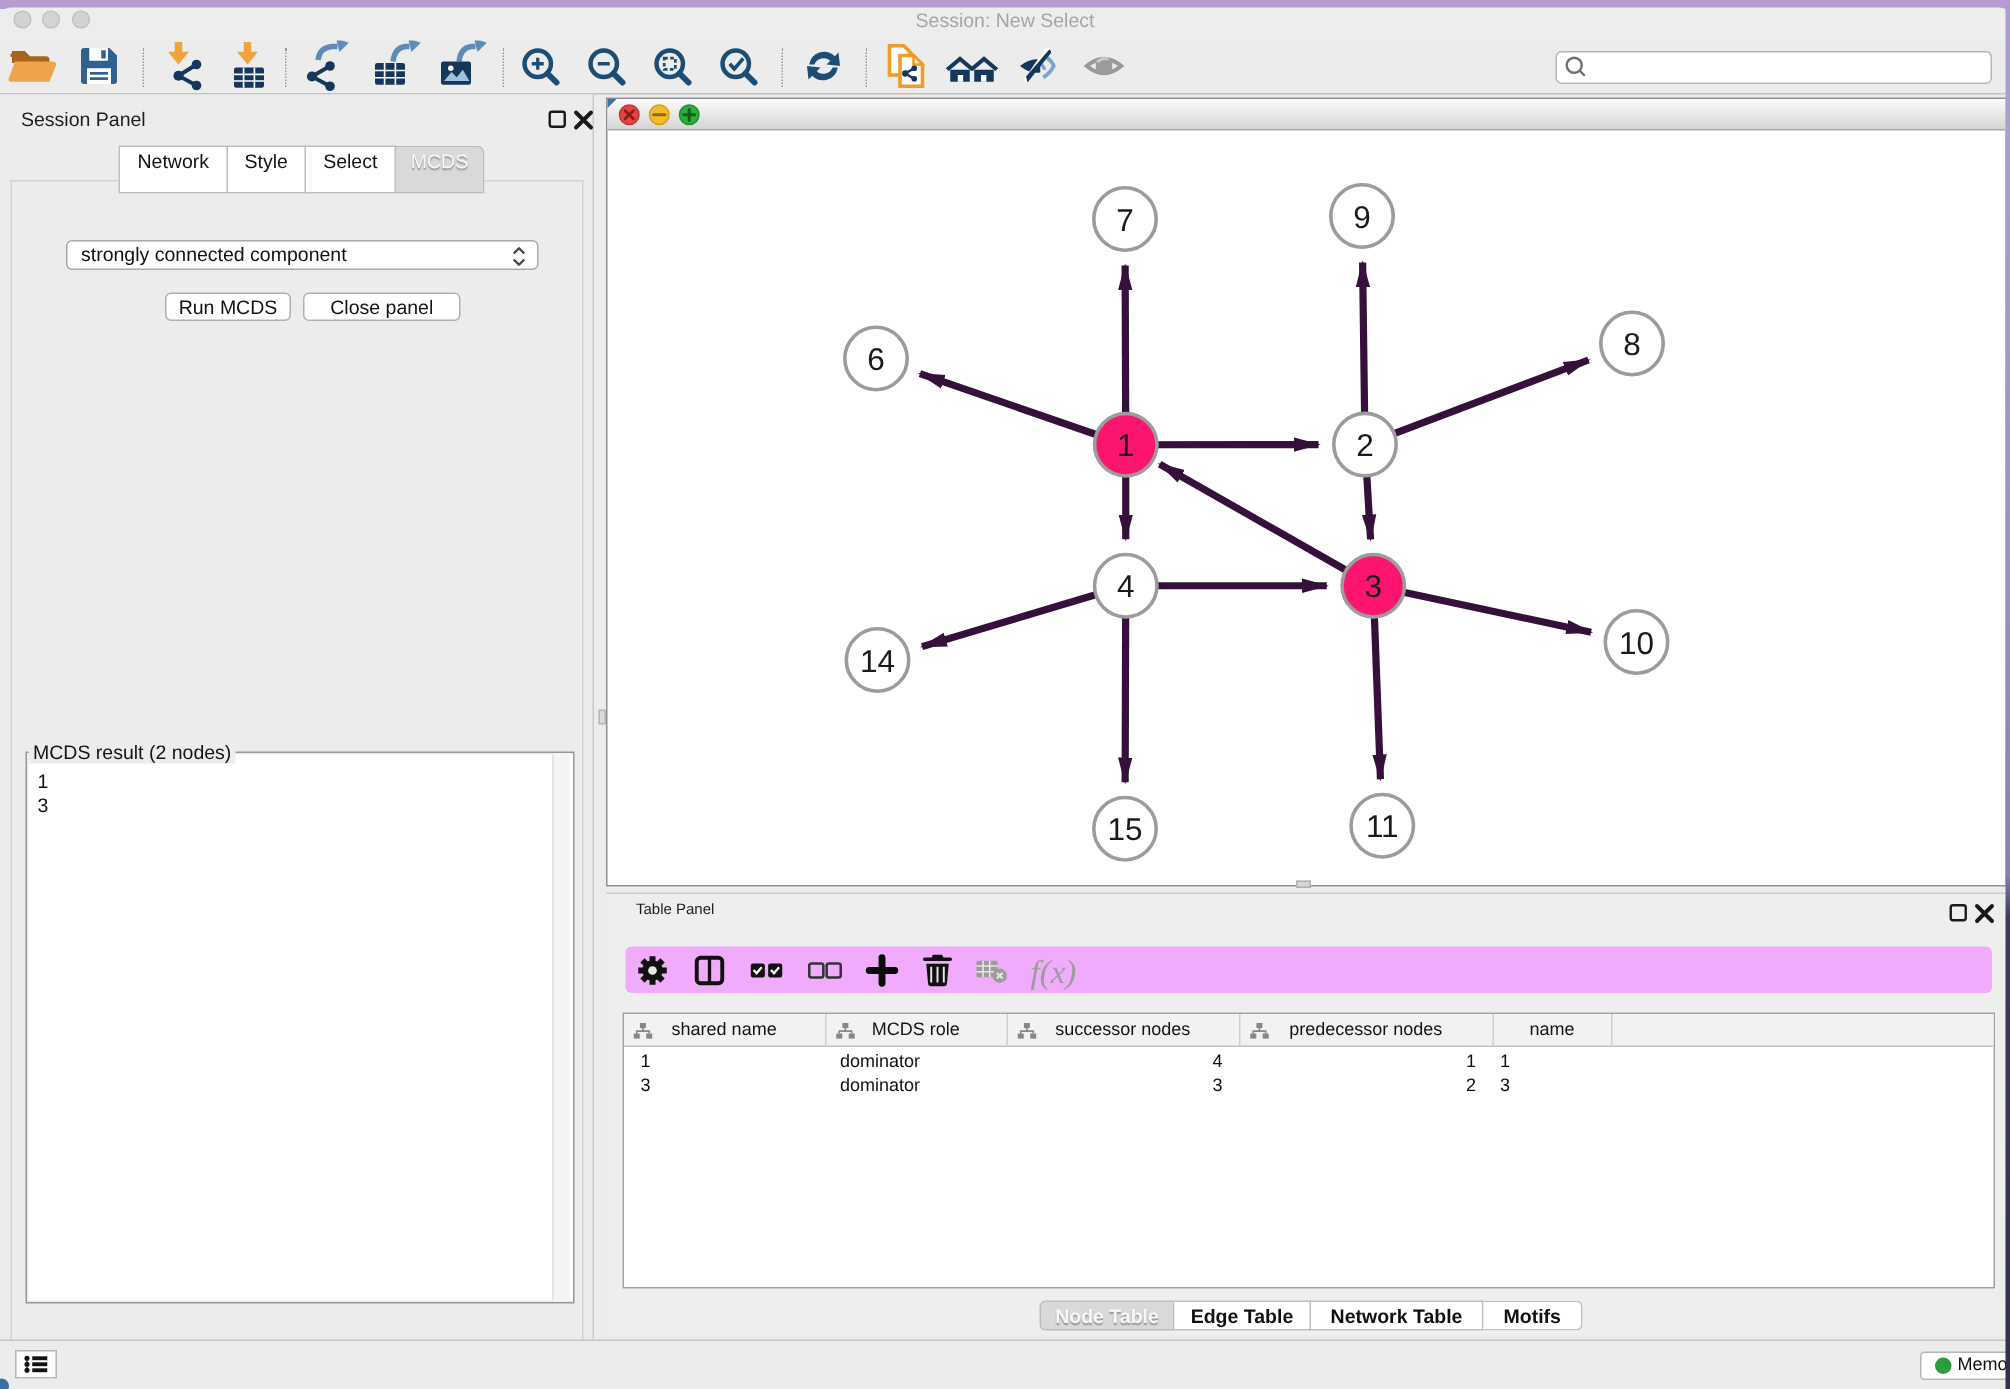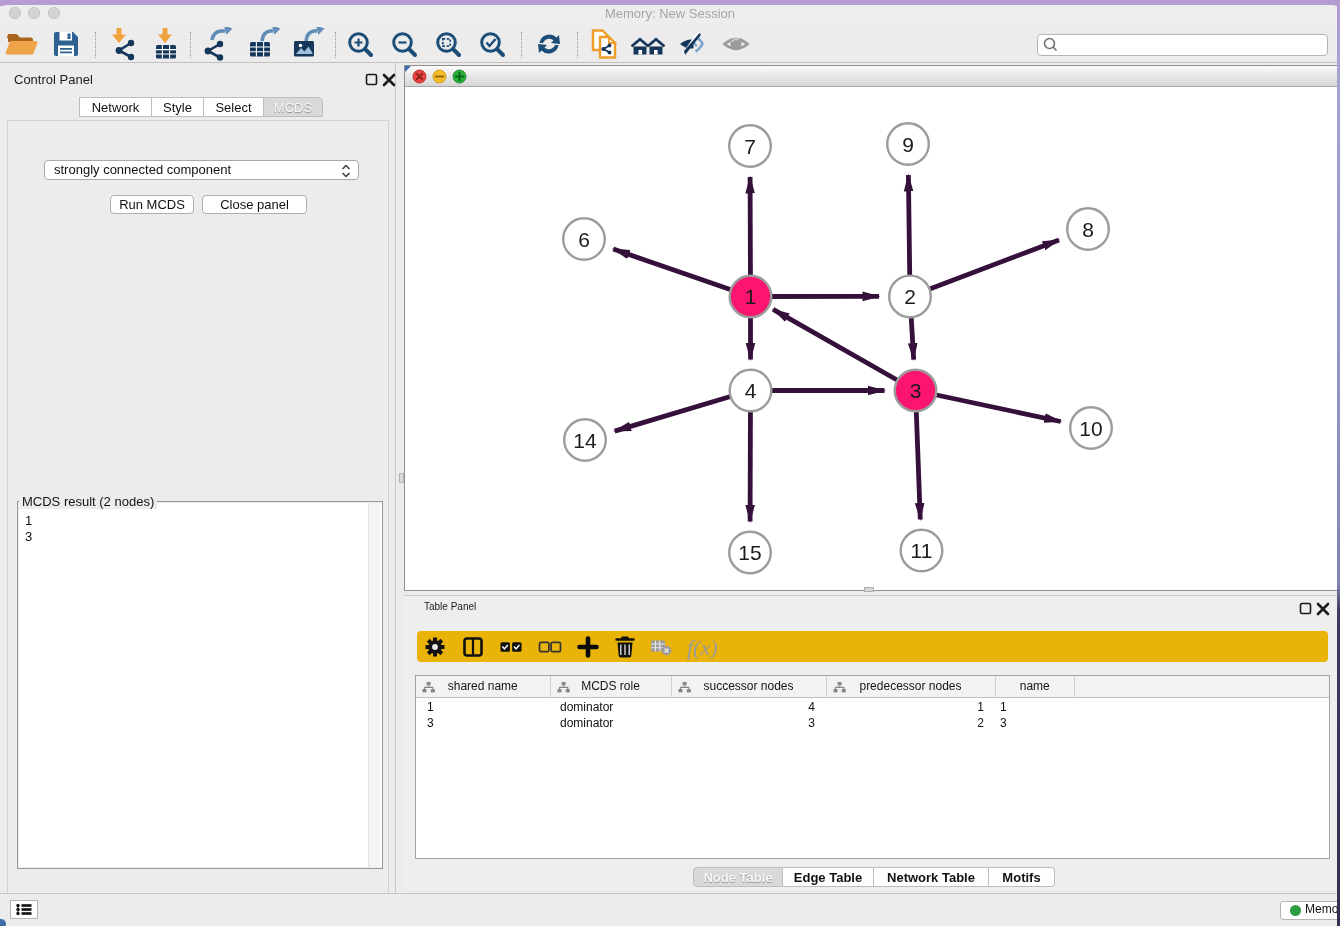--- a/index.html
+++ b/index.html
@@ -12,41 +12,41 @@
 .circ { position:absolute; width:11.5px; height:11.5px; border-radius:50%; background:#d3d3d3; border:1px solid #c2c2c2; }
 #wtitle { left:0; width:1340px; text-align:center; top:6px; font-size:13px; color:#a5a5a5; }
 #toolbar { left:0; top:27px; width:1337px; height:36px; background:#ececec; border-bottom:1px solid #c2c2c2; }
 .tsep { position:absolute; top:5px; height:26px; width:0; border-left:1px dotted #999; }
 #search { left:1037px; top:7px; width:291px; height:22px; background:#fff; border:1px solid #b5b5b5; border-radius:4px; }
 
 #cpanel { left:0; top:63px; width:396px; height:830px; background:#ececec; border-right:1px solid #c9c9c9; }
 #cpanel h1 { position:absolute; left:14px; top:9px; font-size:13px; font-weight:normal; color:#1d1d1d; }
 #cppane { position:absolute; left:7px; top:57px; width:382px; height:829px; border:1px solid #d2d2d2; border-bottom:none; }
 #tabs { position:absolute; left:79px; top:34px; height:20px; }
-.tab { position:absolute; top:0; height:20px; border:1px solid #bdbdbd; background:#fff; font-size:13px; color:#111; text-align:center; line-height:19px; }
+.tab { position:absolute; top:0; height:32px; border:1px solid #bdbdbd; background:#fff; font-size:13px; color:#111; text-align:center; line-height:19px; }
 #tab-mcds { background:#d9d9d9; color:#f8f8f8; text-shadow:0 1px 1px #8f8f8f; border-radius:0 5px 0 0; }
 #optlabel { position:absolute; left:0; top:75px; width:396px; text-align:center; font-size:13px; color:#161616; }
 #dropdown { position:absolute; left:44px; top:97px; width:315px; height:20px; background:#fff; border:1px solid #a9a9a9; border-radius:4px; font-size:13px; color:#111; line-height:18px; padding-left:9px; }
 .btn { position:absolute; top:132px; height:19px; background:#fff; border:1px solid #b0b0b0; border-radius:4px; font-size:13px; color:#111; text-align:center; line-height:17px; }
 #fieldset { position:absolute; left:17px; top:438px; width:366px; height:368px; border:1px solid #989898; }
 #fsleg { position:absolute; left:1px; top:-8px; background:#ececec; font-size:13px; color:#141414; padding:0 3px; z-index:2; }
 #resultbox { position:absolute; left:1px; top:1px; width:363px; height:364px; background:#fff; }
 #resultbox .num { position:absolute; left:6px; font-size:13px; color:#111; }
 #res-scroll { position:absolute; right:2px; top:0; width:12px; height:364px; background:#f4f4f4; border-left:1px solid #e0e0e0; }
 #lgrip { left:399px; top:473px; width:5px; height:10px; background:#dadada; border:1px solid #b5b5b5; }
 
 #netwin { left:404px; top:65px; width:934px; height:526px; border:1px solid #8f8f8f; background:#fff; }
 #nettitle { position:absolute; left:0; top:0; width:932px; height:21px; background:linear-gradient(#fbfbfb,#eaeaea 45%,#d5d5d5); border-bottom:1px solid #a8a8a8; }
 #nettitle .t { position:absolute; width:100%; text-align:center; top:3px; font-size:12px; font-weight:bold; color:#1a1a1a; }
 #corner { position:absolute; left:0; top:0; width:0; height:0; border-left:6px solid #3b6cb0; border-bottom:6px solid transparent; }
 #bgrip { left:864px; top:587px; width:10px; height:5px; background:#d6d6d6; border:1px solid #b0b0b0; }
 
 #tablepanel { left:404px; top:595px; width:933px; height:295px; background:#eeeeee; border-top:1px solid #cdcdcd; }
 #tablepanel h1 { position:absolute; left:20px; top:5px; font-size:10px; font-weight:normal; color:#1d1d1d; }
-#ttoolbar { position:absolute; left:13px; top:35px; width:911px; height:31px; background:#eab308; border-radius:4px; }
+#ttoolbar { position:absolute; left:13px; top:35px; width:911px; height:31px; background:#f0abfc; border-radius:4px; }
 #tbl { position:absolute; left:11px; top:79px; width:915px; height:184px; background:#fff; border:1px solid #a2a2a2; }
 #thead { position:absolute; left:0; top:0; width:913px; height:22px; background:#f2f2f2; border-bottom:1px solid #c0c0c0; }
 .th { position:absolute; top:0; height:22px; border-right:1px solid #cfcfcf; font-size:12px; color:#141414; text-align:center; line-height:21px; }
 .th svg { position:absolute; left:6px; top:5px; }
 .td { position:absolute; height:16px; font-size:12px; color:#111; line-height:16px; }
 .btab { position:absolute; top:271px; height:20px; background:#fff; border:1px solid #bdbdbd; font-size:13px; font-weight:bold; color:#111; text-align:center; line-height:19px; }
 #btab-node { background:#d9d9d9; color:#f8f8f8; text-shadow:0 1px 1px #909090; border-radius:4px 0 0 4px; }
 
 #statusbar { left:0; top:893px; width:1340px; height:33px; background:#ececec; border-top:1px solid #c6c6c6; }
 #listbtn { position:absolute; left:10px; top:6px; width:28px; height:19px; background:#fdfdfd; border:1px solid #b5b5b5; }
@@ -54,21 +54,21 @@
 #bluedot { position:absolute; left:-4px; top:919px; width:10px; height:10px; border-radius:50%; background:#3e6ea5; }
 </style>
 </head>
 <body>
 <div id="purple" class="abs"></div>
 <div id="titlebar" class="abs">
   <div class="circ" style="left:9px; top:2px;"></div>
   <div class="circ" style="left:28px; top:2px;"></div>
   <div class="circ" style="left:48px; top:2px;"></div>
 </div>
-<div id="wtitle" class="abs">Memory: New Session</div>
+<div id="wtitle" class="abs">Session: New Select</div>
 <div id="toolbar" class="abs">
   <svg width="780" height="36" style="position:absolute;left:0;top:0;">
 
     <g transform="translate(22,17)">
       <path d="M-14,-10 h8.5 l3.5,3.5 h10.5 q2.5,0 2.5,2.5 v2 h-25 z" fill="#a9641b"></path>
       <path d="M-15,-7 q0,-2 2,-2 h6 l3,3 h-11 z" fill="#a9641b"></path>
       <path d="M-12,-3 h25.5 q2.5,0.4 1.8,2.6 L11,10.5 h-26 q-1.6,-0.3 -1.2,-2.2 z" fill="#f0a44a"></path>
     </g>
 
     <g transform="translate(66,17)">
@@ -196,21 +196,21 @@
   <div class="tsep" style="left:335px;"></div>
   <div class="tsep" style="left:521px;"></div>
   <div class="tsep" style="left:577px;"></div>
   <div id="search" class="abs"><svg width="24" height="20">
         <circle cx="11.5" cy="8.5" r="5" fill="none" stroke="#6f6f6f" stroke-width="1.6"></circle>
         <line x1="15" y1="12" x2="18.5" y2="15.5" stroke="#6f6f6f" stroke-width="1.6"></line>
       </svg></div>
 </div>
 
 <div id="cpanel" class="abs">
-  <h1>Control Panel</h1>
+  <h1>Session Panel</h1>
   <svg class="abs" style="left:365px; top:9px;" width="32" height="16">
     <rect x="1.5" y="2.5" width="10" height="10" rx="1.5" fill="none" stroke="#1a1a1a" stroke-width="1.6"></rect>
     <path d="M19,3 L29,13 M29,3 L19,13" stroke="#1a1a1a" stroke-width="2.6" stroke-linecap="round"></path>
   </svg>
   <div id="cppane"></div>
   <div id="tabs">
     <div class="tab" style="left:0; width:73px;">Network</div>
     <div class="tab" style="left:73px; width:52px; border-left:none;">Style</div>
     <div class="tab" style="left:125px; width:60px; border-left:none;">Select</div>
     <div class="tab" id="tab-mcds" style="left:185px; width:59px; border-left:none;">MCDS</div>

